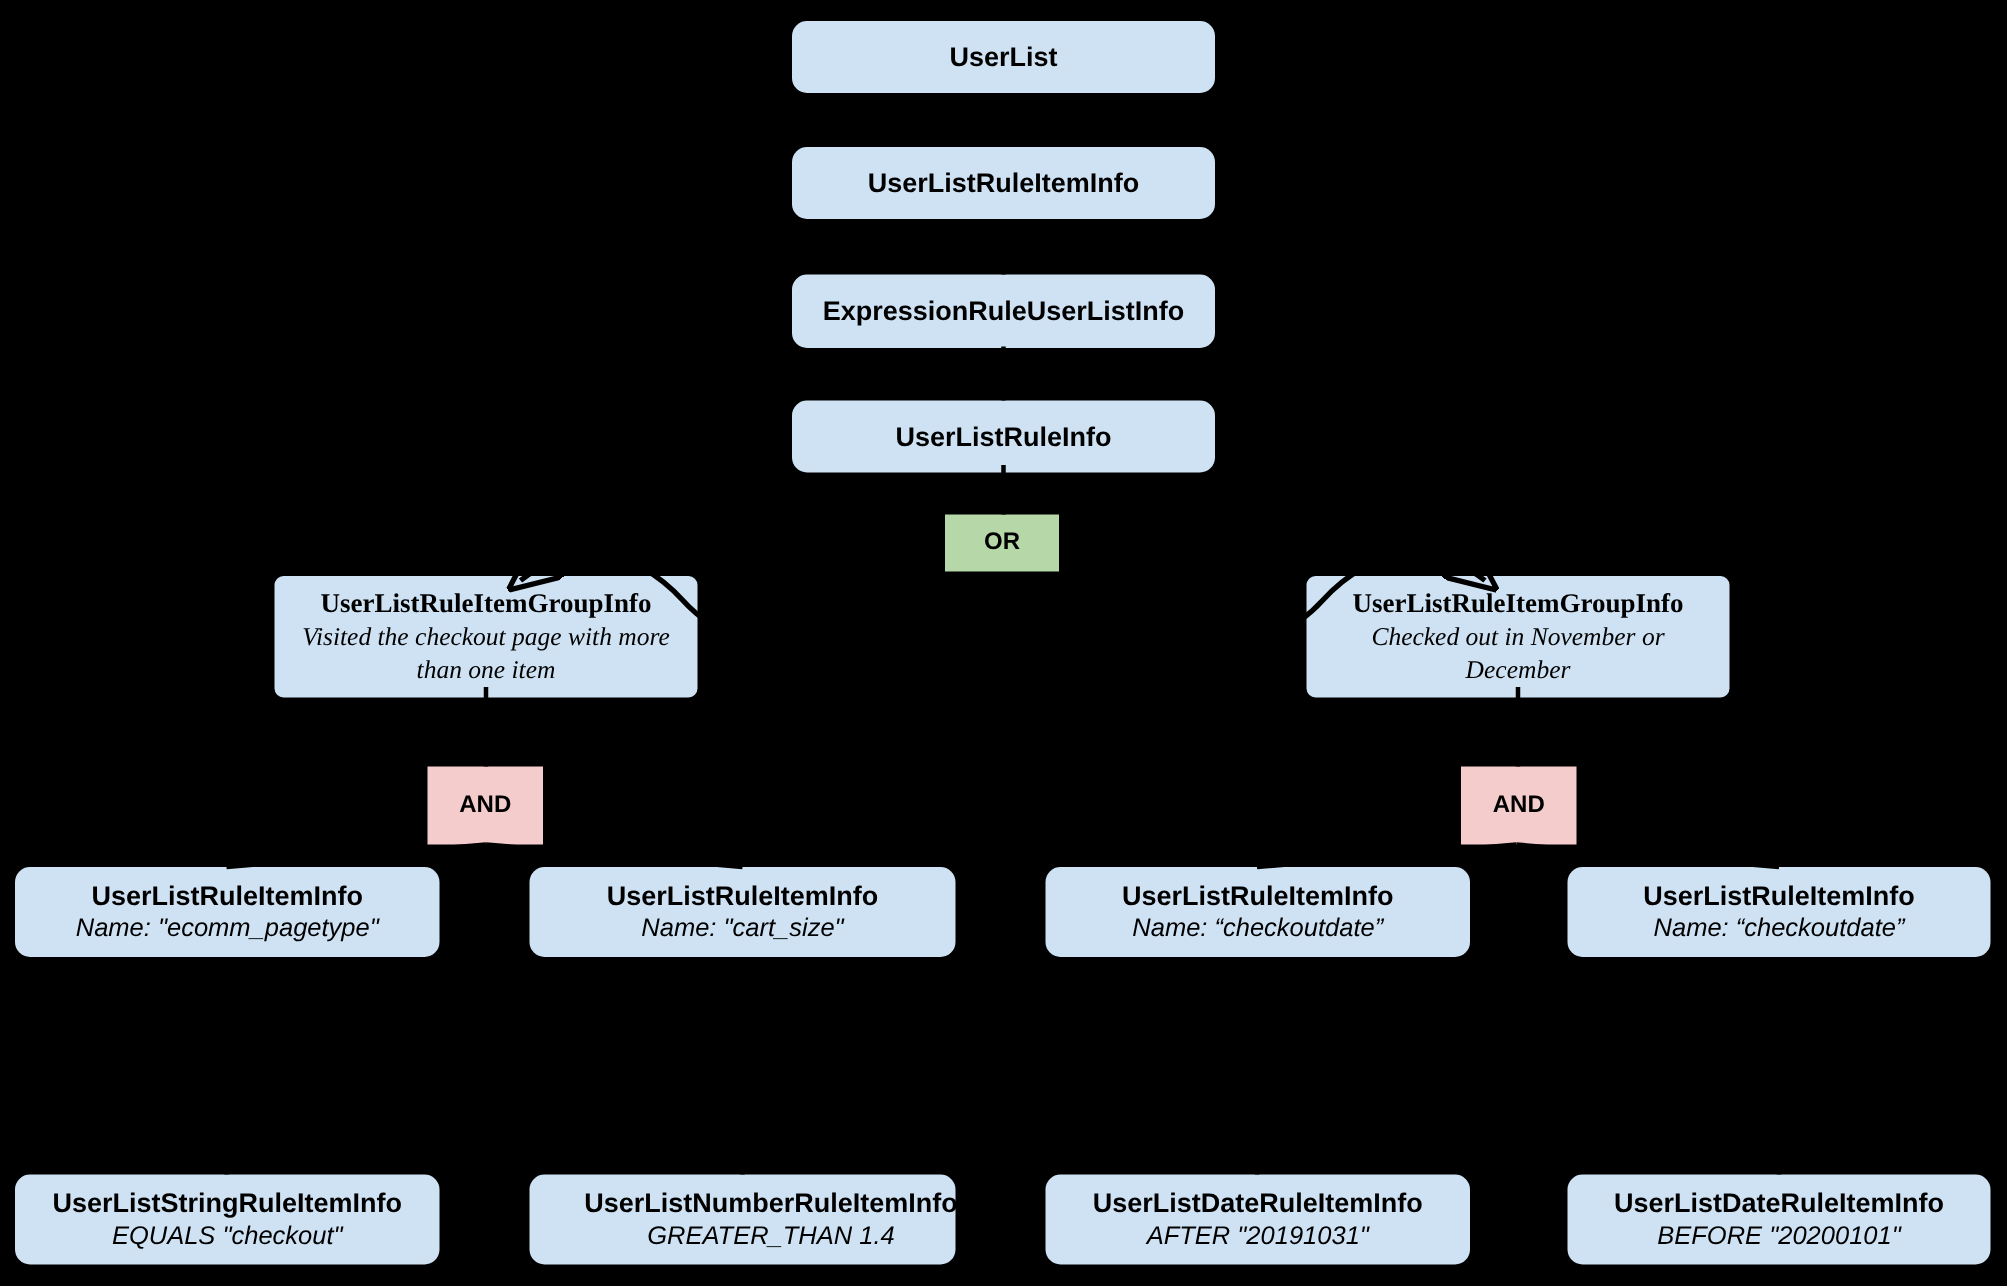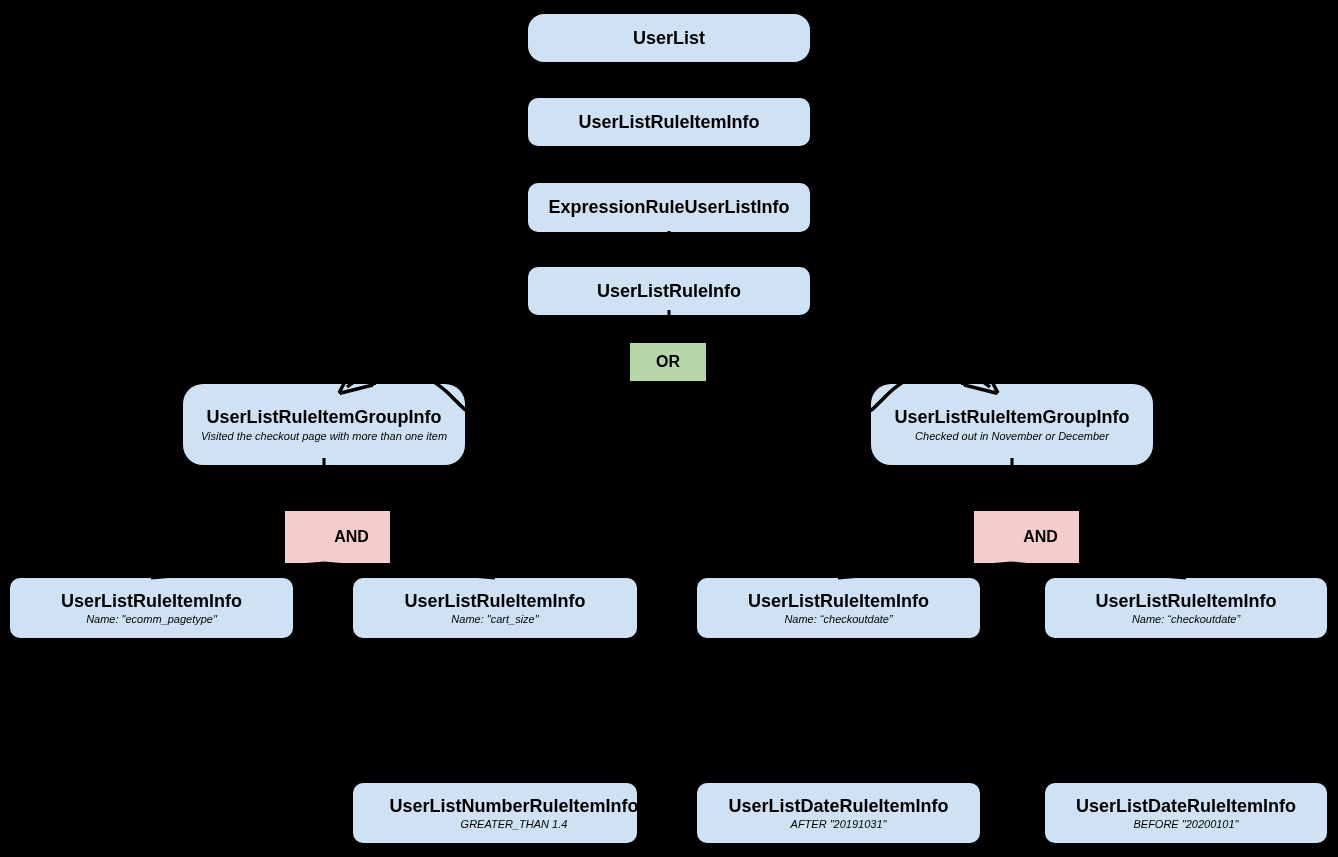--- a/index.html
+++ b/index.html
@@ -16,47 +16,47 @@
     background:var(--node-fill,#cfe2f3);
     border-radius:10px;
     display:flex;flex-direction:column;
     align-items:center;justify-content:center;
     text-align:center;
     color:var(--text-color,#000);
     z-index:1;
     box-sizing:border-box;
   }
   .node .title{font-weight:bold;font-size:18px;line-height:1.25;}
-  .node .sub{font-style:italic;font-size:11px;line-height:1.3;}
-  .group{border-radius:20px;padding:0 16px;}
+  .node .sub{font-style:italic;font-size:17px;line-height:1.3;}
+  .group{border-radius:6px;padding:0 16px;font-family:Liberation Serif, serif;}
   .op{
     position:absolute;
     display:flex;align-items:center;justify-content:center;
     font-weight:bold;font-size:16px;
     color:var(--text-color,#000);
     z-index:1;
   }
   .op.or{background:var(--or-fill,#b6d7a8);}
-  .op.and{background:var(--and-fill,#f4cccc);padding-left:28px;}
+  .op.and{background:var(--and-fill,#f4cccc);}
   svg.edges{
     position:absolute;left:0;top:0;
     z-index:2;
     pointer-events:none;
   }
   svg.edges path, svg.edges line{
     stroke:var(--edge-color,#000);
     fill:none;
   }
 </style>
 </head>
 <body>
 
 <div id="canvas">
 
-  <div class="node" style="left:528px;top:14px;width:282px;height:48px;border-radius:16px;">
+  <div class="node" style="left:528px;top:14px;width:282px;height:48px;">
     <div class="title">UserList</div>
   </div>
 
   <div class="node" style="left:528px;top:98px;width:282px;height:48px;">
     <div class="title">UserListRuleItemInfo</div>
   </div>
 
   <div class="node" style="left:528px;top:183px;width:282px;height:49px;">
     <div class="title">ExpressionRuleUserListInfo</div>
   </div>
@@ -100,20 +100,24 @@
   <div class="node" style="left:697px;top:578px;width:283px;height:60px;">
     <div class="title">UserListRuleItemInfo</div>
     <div class="sub">Name: “checkoutdate”</div>
   </div>
 
   <div class="node" style="left:1045px;top:578px;width:282px;height:60px;">
     <div class="title">UserListRuleItemInfo</div>
     <div class="sub">Name: “checkoutdate”</div>
   </div>
 
+  <div class="node" style="left:10px;top:783px;width:283px;height:60px;">
+    <div class="title">UserListStringRuleItemInfo</div>
+    <div class="sub">EQUALS "checkout"</div>
+  </div>
 
   <div class="node" style="left:353px;top:783px;width:284px;height:60px;padding-left:38px;">
     <div class="title">UserListNumberRuleItemInfo</div>
     <div class="sub">GREATER_THAN 1.4</div>
   </div>
 
   <div class="node" style="left:697px;top:783px;width:283px;height:60px;">
     <div class="title">UserListDateRuleItemInfo</div>
     <div class="sub">AFTER "20191031"</div>
   </div>

